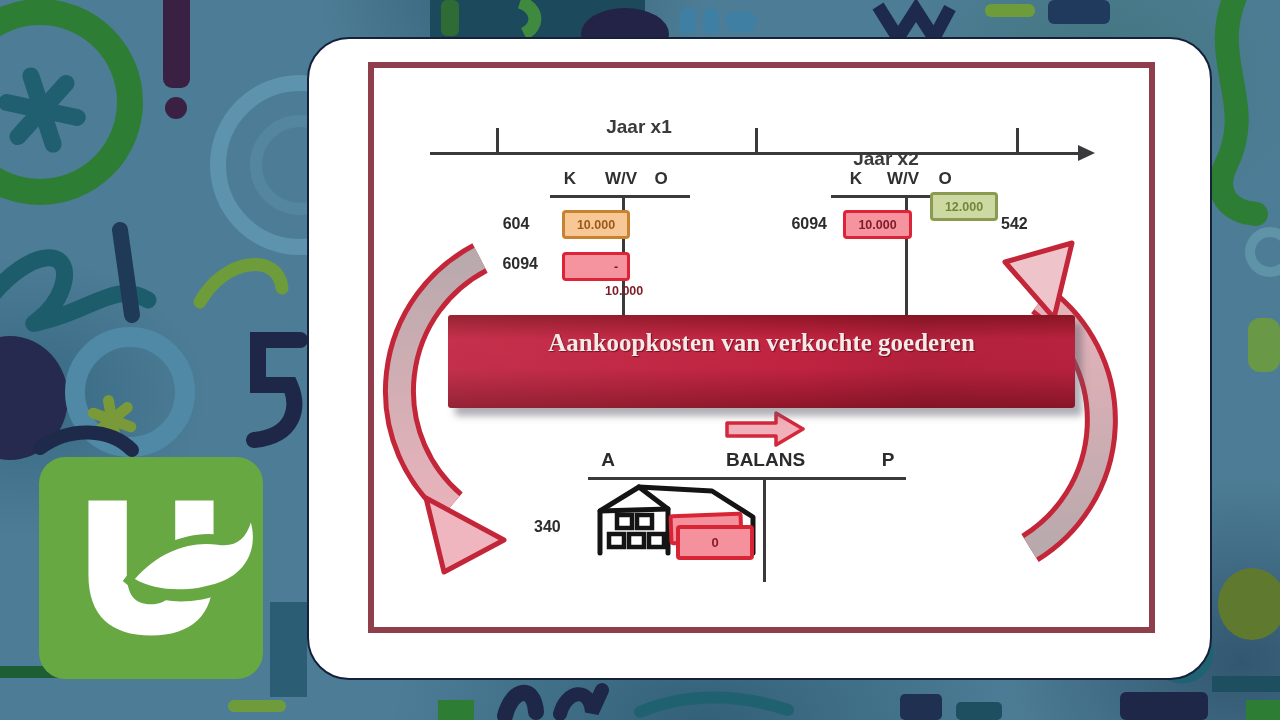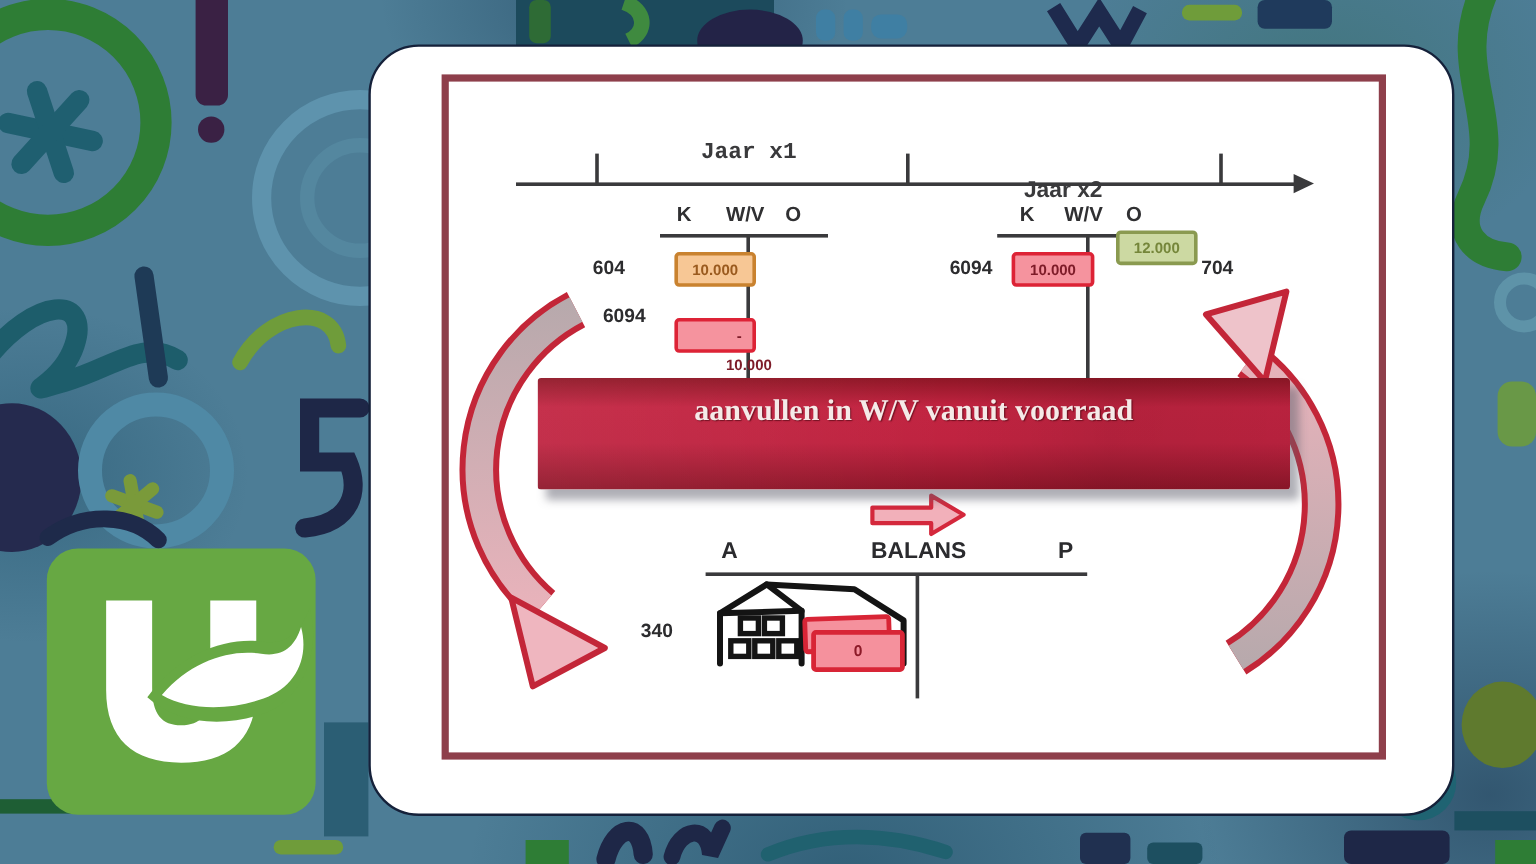--- a/index.html
+++ b/index.html
@@ -160,45 +160,45 @@
       <rect x="671" y="515" width="70" height="27" rx="2" fill="#f5919d" stroke="#d82536" stroke-width="4" transform="rotate(-2 706 528)"></rect>
       <rect x="678" y="527" width="74" height="31" rx="2" fill="#f5919d" stroke="#d82536" stroke-width="4"></rect>
     </g>
   </svg>
 
   <div class="abs hline" style="left:430px;top:152px;width:650px;height:3px;"></div>
   <div class="abs arrowhead"></div>
   <div class="abs tick" style="left:496px;"></div>
   <div class="abs tick" style="left:755px;"></div>
   <div class="abs tick" style="left:1016px;"></div>
-  <div class="abs yr" style="left:564px;font-family:Liberation Mono, monospace;">Jaar x1</div>
+  <div class="abs yr" style="left:579px;">Jaar x1</div>
   <div class="abs yr" style="left:826px;margin-top:32px;">Jaar x2</div>
 
   <div class="abs hdr" style="left:558px;width:24px;">K</div>
   <div class="abs hdr" style="left:598px;width:46px;">W/V</div>
   <div class="abs hdr" style="left:650px;width:22px;">O</div>
   <div class="abs hline" style="left:550px;top:195px;width:140px;height:3px;"></div>
   <div class="abs vline" style="left:622px;top:197px;width:3px;height:120px;"></div>
-  <div class="abs code" style="left:494px;top:215px;width:44px;text-align:left;">604</div>
+  <div class="abs code" style="left:494px;top:215px;width:44px;text-align:center;">604</div>
   <div class="abs vbox orange" style="left:550px;top:210px;width:68px;">10.000</div>
   <div class="abs code" style="left:490px;top:255px;width:48px;text-align:right;">6094</div>
-  <div class="abs vbox pink" style="left:550px;top:265px;width:68px;padding-left:40px;">- 10.000</div>
+  <div class="abs vbox pink" style="left:550px;top:252px;width:68px;padding-left:40px;">- 10.000</div>
 
   <div class="abs hdr" style="left:844px;width:24px;">K</div>
   <div class="abs hdr" style="left:880px;width:46px;">W/V</div>
   <div class="abs hdr" style="left:934px;width:22px;">O</div>
   <div class="abs hline" style="left:831px;top:195px;width:140px;height:3px;"></div>
   <div class="abs vline" style="left:905px;top:197px;width:3px;height:120px;"></div>
   <div class="abs code" style="left:779px;top:215px;width:48px;text-align:right;">6094</div>
   <div class="abs vbox pink" style="left:831px;top:210px;width:69px;">10.000</div>
   <div class="abs vbox green" style="left:918px;top:192px;width:68px;">12.000</div>
-  <div class="abs code" style="left:1001px;top:215px;width:48px;text-align:left;">704</div>
+  <div class="abs code" style="left:1001px;top:215px;width:48px;text-align:left;">542</div>
 
   <div class="abs banner">
-    <div>aanvullen in W/V vanuit voorraad</div>
+    <div>Aankoopkosten van verkochte goederen</div>
   </div>
 
   <div class="abs bal" style="left:593px;width:30px;">A</div>
   <div class="abs bal" style="left:703px;width:125px;">BALANS</div>
   <div class="abs bal" style="left:873px;width:30px;">P</div>
   <div class="abs hline" style="left:588px;top:477px;width:318px;height:3px;"></div>
   <div class="abs vline" style="left:763px;top:479px;width:3px;height:103px;"></div>
   <div class="abs code" style="left:534px;top:518px;width:46px;text-align:left;">340</div>
   <div class="abs zero">0</div>
 

